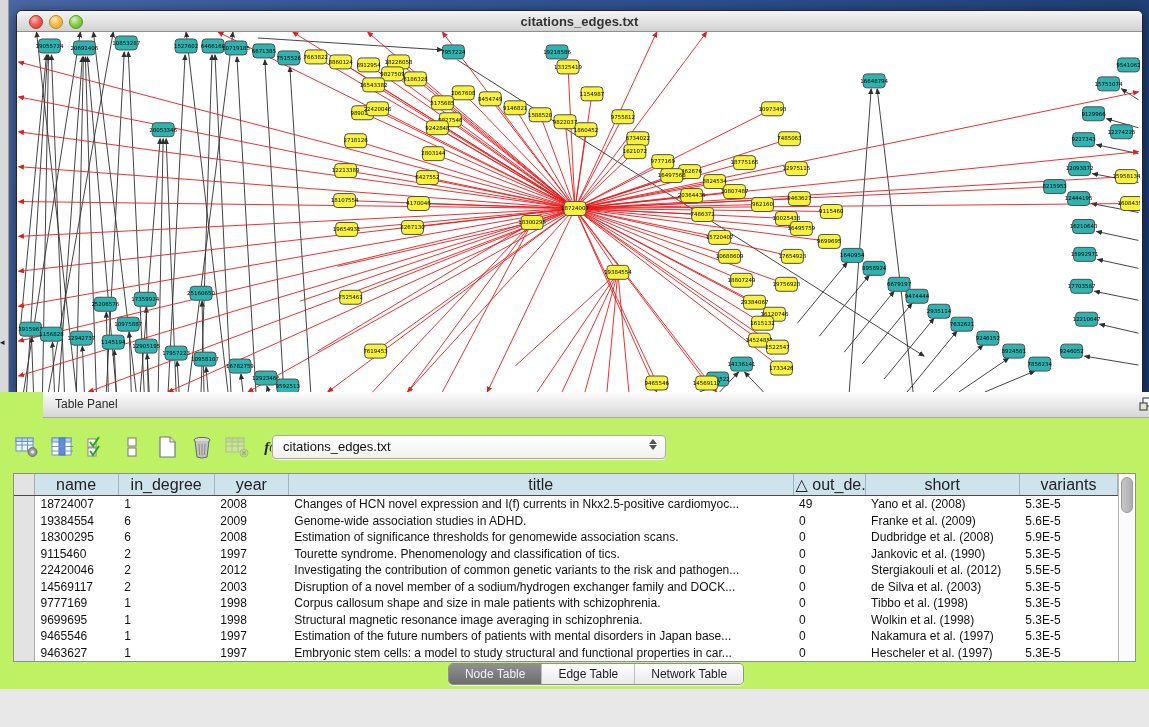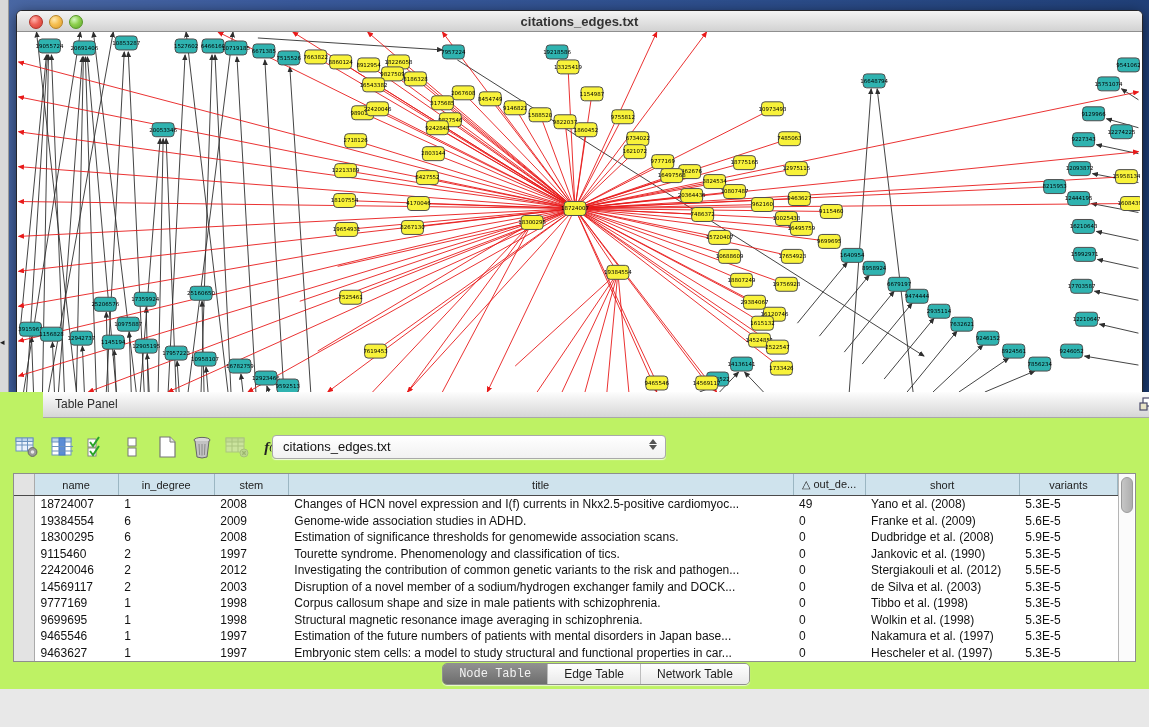--- a/index.html
+++ b/index.html
@@ -46,35 +46,35 @@
   .dropdown .val{position:absolute;left:10px;top:3px;font-size:13px;color:#111;}
   .dd-arrows{position:absolute;right:8px;top:3px;display:flex;flex-direction:column;gap:1px;}
   .dd-arrows i{width:0;height:0;border-left:4px solid transparent;border-right:4px solid transparent;}
   .dd-arrows .up{border-bottom:5px solid #555;}
   .dd-arrows .dn{border-top:5px solid #555;}
 
   .tablewrap{position:absolute;left:13px;top:81px;width:1121px;height:187px;background:#fff;
     border:1px solid #8e8e8e;display:flex;overflow:hidden;}
   table.nodes{border-collapse:collapse;table-layout:fixed;width:1104px;font-size:12px;color:#111;}
   table.nodes th{height:21px;background:#cfe3ed;border-right:1px solid #9bb6c2;border-bottom:1px solid #4a4a4a;
-    font-weight:normal;font-size:11px;color:#222;text-align:center;overflow:hidden;white-space:nowrap;padding:0 2px;}
+    font-weight:normal;font-size:16px;color:#222;text-align:center;overflow:hidden;white-space:nowrap;padding:0 2px;}
   table.nodes th.gut,table.nodes td.gut{background:#e3e3e3;border-right:1px solid #aaa;}
   table.nodes td{height:16px;padding:0 6px;white-space:nowrap;overflow:hidden;}
   table.nodes td.c{}
   .vscroll{width:15px;border-left:1px solid #b5b5b5;background:#fbfbfb;position:relative;}
   .vthumb{position:absolute;left:2px;top:3px;width:10px;height:34px;border-radius:6px;
     background:linear-gradient(90deg,#c6c6c6,#aeaeae);border:1px solid #9a9a9a;}
 
   .tabbar{position:absolute;left:0;top:271px;width:100%;display:flex;justify-content:center;}
   .seg{display:flex;border:1px solid #8f8f8f;border-radius:5px;overflow:hidden;
     box-shadow:0 1px 1px rgba(255,255,255,.7);}
   .seg button{height:20px;padding:0 16px;font-size:12px;border:none;outline:none;cursor:default;
     background:linear-gradient(#ffffff,#e9e9e9);color:#1d1d1d;border-left:1px solid #bdbdbd;
     font-family:"Liberation Sans",sans-serif;}
-  .seg button:first-child{border-left:none;font-family:Liberation Mono, monospace;}
+  .seg button:first-child{border-left:none;}
   .seg button.selected{background:linear-gradient(#909090,#6d6d6d);color:#f2f2f2;}
 
   
   .statusbar{position:absolute;left:0;top:700px;width:1149px;height:27px;
     background:linear-gradient(#e6e6e6,#d2d2d2);border-top:1px solid #9b9b9b;}
   .mem{position:absolute;right:44px;top:7px;font-size:11px;color:#222;}
   .memdot{position:absolute;right:22px;top:6px;width:14px;height:14px;border-radius:50%;
     background:radial-gradient(circle at 35% 30%,#b9f3a8,#4fc23c 55%,#2f9b22);border:1px solid #2a811e;}
   .statdiv{position:absolute;right:13px;top:0;width:1px;height:27px;background:#aaa;}
 </style>
@@ -845,21 +845,21 @@
           <col style="width:504px">
             <col style="width:72px">
             <col style="width:154px">
             <col style="width:98px">
         </colgroup>
         <thead>
             <tr>
               <th class="gut"></th>
               <th>name</th>
               <th>in_degree</th>
-              <th>stem</th>
+              <th>year</th>
               <th>title</th>
               <th>△ out_de...</th>
               <th>short</th>
               <th>variants</th>
             </tr>
           </thead>
         <tbody>
             <tr>
               <td class="gut"></td>
               <td>18724007</td>

